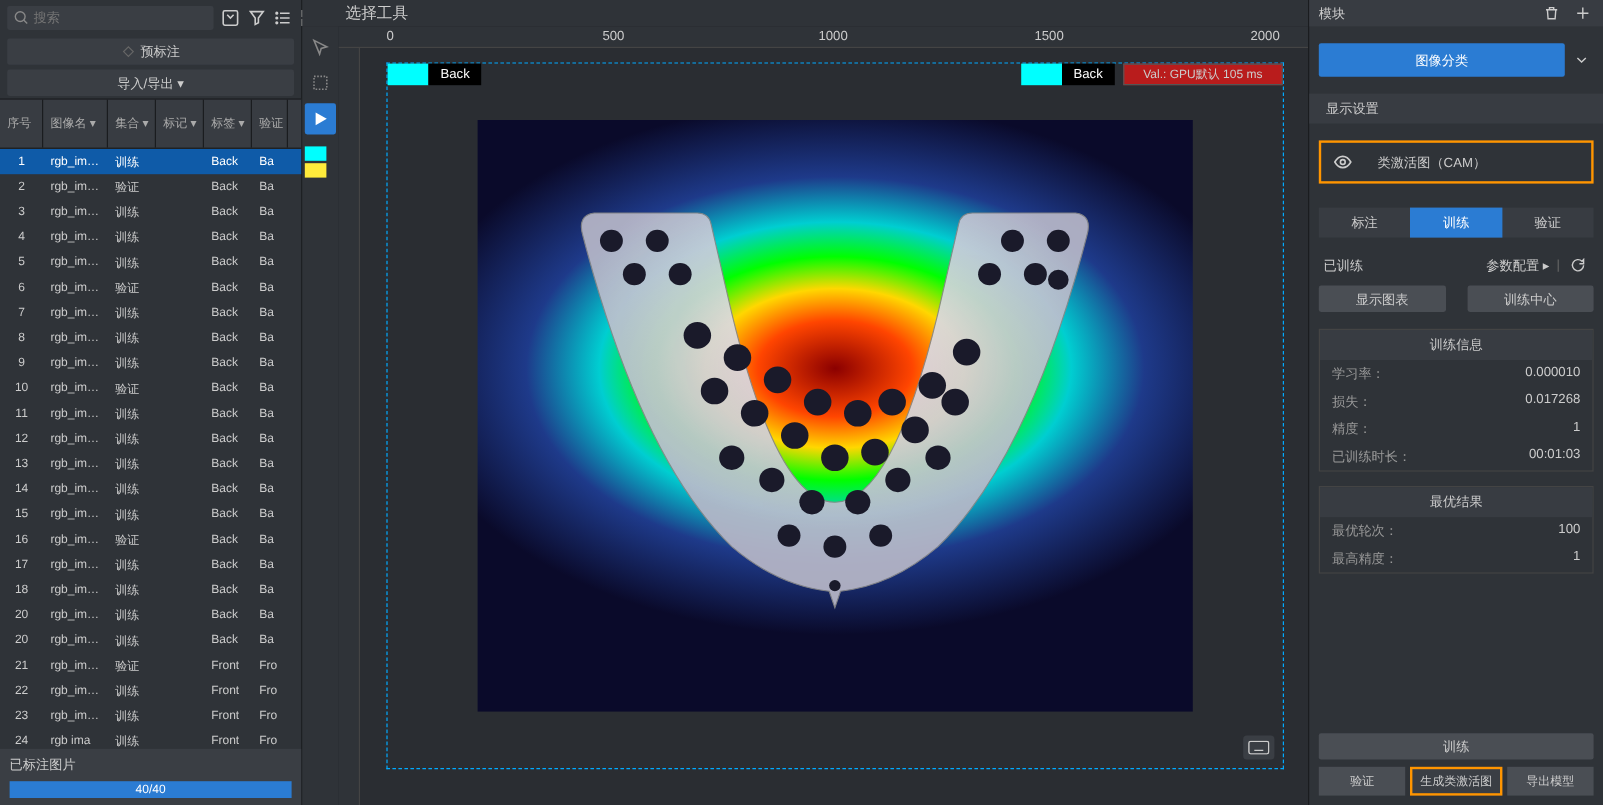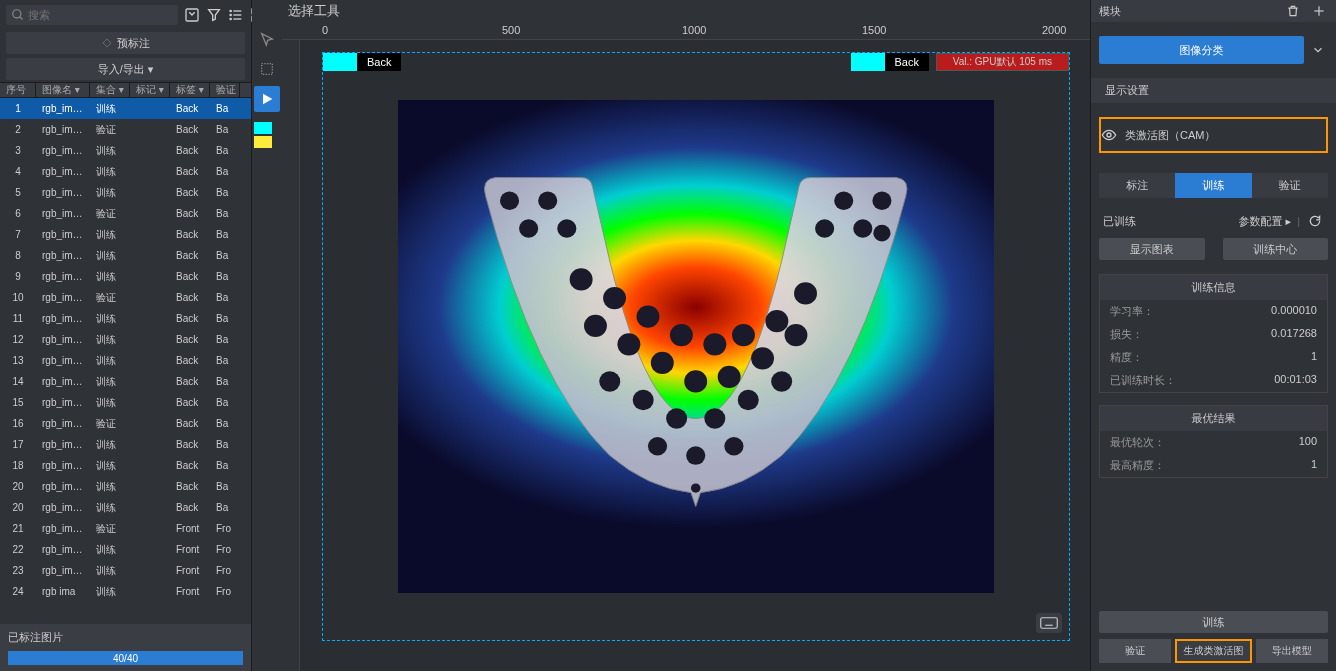--- a/index.html
+++ b/index.html
@@ -4,21 +4,21 @@
 <style>
 *{box-sizing:border-box;margin:0;padding:0;font-family:"Microsoft YaHei",Arial,sans-serif;font-size:11px;color:#ccc}
 body{background:#2a2d32;width:1336px;height:671px;display:flex;overflow:hidden}
 .left-panel{width:252px;background:#2f3338;display:flex;flex-direction:column;border-right:1px solid #1a1c1f}
 .search-bar{display:flex;align-items:center;padding:4px 6px;gap:6px;height:30px}
 .search-input{flex:1;background:#3a3e44;border:none;height:20px;padding:0 8px 0 22px;color:#ccc;border-radius:2px}
 .search-wrap{position:relative;flex:1}
 .search-wrap svg{position:absolute;left:5px;top:3px}
 .toolbar-icon{width:18px;height:18px;display:flex;align-items:center;justify-content:center;cursor:pointer}
 .import-export{background:#3a3e44;margin:2px 6px;height:22px;display:flex;align-items:center;justify-content:center;cursor:pointer;border-radius:2px}
-.table-header{display:flex;background:#383c42;height:16px;align-items:center;border-top:1px solid #1a1c1f;border-bottom:1px solid #1a1c1f}
+.table-header{display:flex;background:#383c42;height:42px;align-items:center;border-top:1px solid #1a1c1f;border-bottom:1px solid #1a1c1f}
 .table-header>div,.table-row>div{padding:0 6px;overflow:hidden;text-overflow:ellipsis;white-space:nowrap;font-size:10px}
 .col-idx{width:36px;text-align:center}
 .col-name{width:54px}
 .col-set{width:40px}
 .col-mark{width:40px}
 .col-tag{width:40px}
 .col-val{width:30px}
 .table-header>div{border-right:1px solid #1a1c1f;height:100%;display:flex;align-items:center;color:#aaa}
 .table-body{flex:1;overflow-y:auto}
 .table-row{display:flex;height:21px;align-items:center;cursor:pointer}
@@ -47,21 +47,21 @@
 .keyboard-icon{position:absolute;right:8px;bottom:8px;width:26px;height:20px;background:#3a3e44;border-radius:3px;display:flex;align-items:center;justify-content:center}
 .color-legend{position:absolute;left:2px;top:100px;display:flex;flex-direction:column;gap:2px}
 .color-legend div{width:18px;height:12px}
 .right-panel{width:246px;background:#2f3338;display:flex;flex-direction:column;border-left:1px solid #1a1c1f}
 .rp-header{height:22px;display:flex;align-items:center;justify-content:space-between;padding:0 8px;background:#383c42}
 .rp-header-icons{display:flex;gap:8px}
 .module-btn{margin:14px 8px;display:flex;align-items:center;gap:4px}
 .module-btn button{flex:1;height:28px;background:#2b7cd3;border:none;color:#fff;border-radius:2px;cursor:pointer}
 .chevron{width:20px;display:flex;align-items:center;justify-content:center;cursor:pointer}
 .section-title{background:#383c42;padding:5px 14px;font-size:11px}
-.cam-highlight{margin:14px 8px;padding:8px 0;border:2px solid #ff9500;display:flex;align-items:center;gap:8px;cursor:pointer}
+.cam-highlight{margin:14px 8px;padding:8px 10px;border:2px solid #ff9500;display:flex;align-items:center;gap:21px;cursor:pointer}
 .tabs{display:flex;margin:6px 8px;background:#383c42}
 .tab{flex:1;text-align:center;padding:5px 0;cursor:pointer;font-size:11px}
 .tab.active{background:#2b7cd3;color:#fff}
 .train-status{display:flex;justify-content:space-between;align-items:center;padding:8px 12px}
 .train-status-right{display:flex;gap:6px;align-items:center}
 .btn-row{display:flex;gap:18px;padding:0 8px;margin-bottom:8px}
 .btn-row button{flex:1;height:22px;background:#4a4e54;border:none;color:#ccc;cursor:pointer;border-radius:2px;font-size:11px}
 .info-box{margin:6px 8px;border:1px solid #444}
 .info-title{text-align:center;padding:5px;background:#383c42;font-size:11px}
 .info-row{display:flex;justify-content:space-between;padding:4px 10px;font-size:10px}

